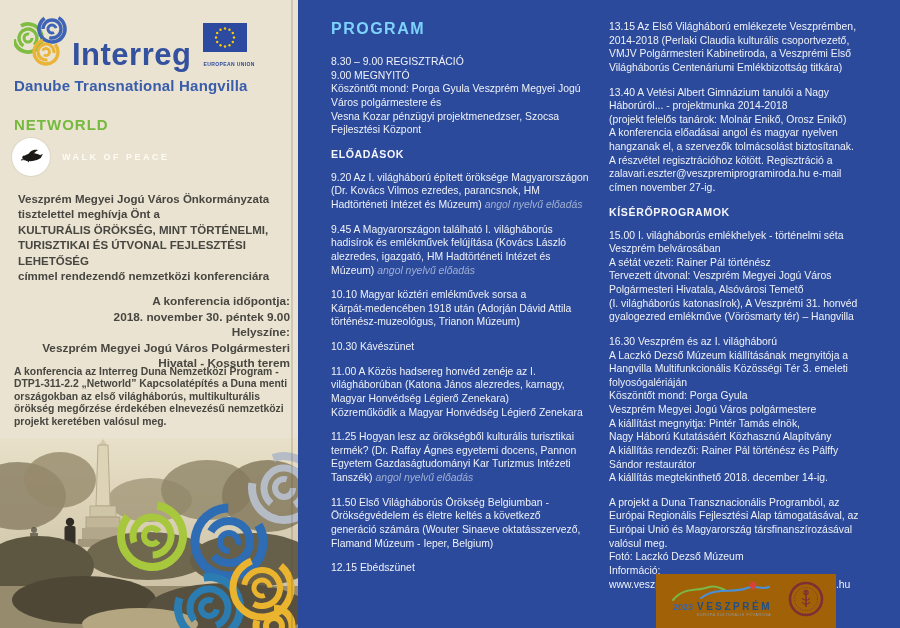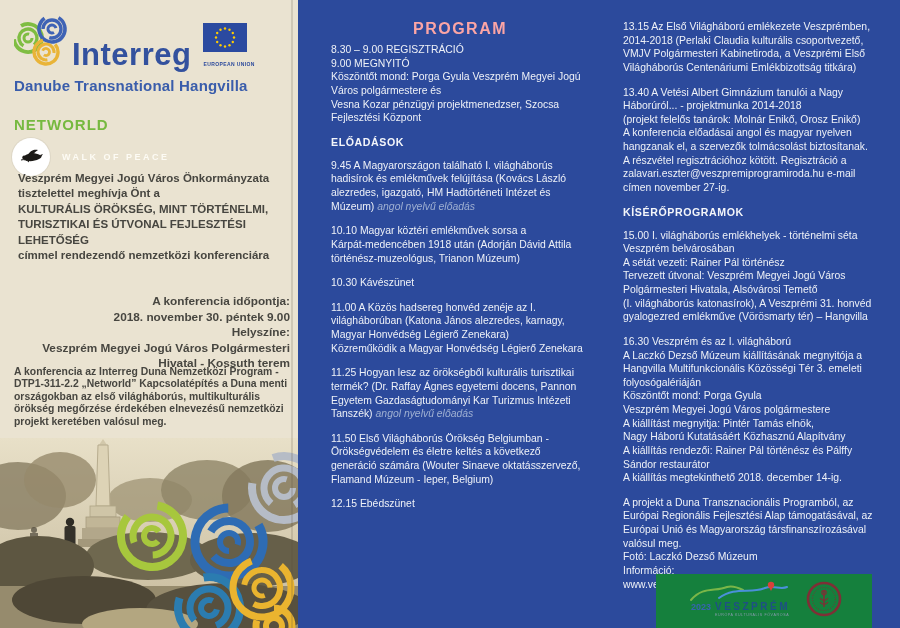--- a/index.html
+++ b/index.html
@@ -17,39 +17,39 @@
   .eu-flag-wrap { margin-left:12px; text-align:center; }
   .eu-flag { width:44px; height:29px; background:#2b4aa0; display:block; }
   .eu-caption { font-size:5px; letter-spacing:.4px; color:#2c4a9c; font-weight:bold; margin-top:1px; }
   .programme-line { font-size:15px; font-weight:bold; color:#3a5dab; margin-top:7px; letter-spacing:.2px; }
   .networld-line { font-size:15px; font-weight:bold; color:#76b93f; margin-top:22px; letter-spacing:1px; }
 
   .wop-row { position:absolute; left:12px; top:138px; display:flex; align-items:center; }
   .wop-circle { width:38px; height:38px; border-radius:50%; background:#ffffff; display:flex; align-items:center; justify-content:center; box-shadow:0 0 0 1px rgba(0,0,0,.05); }
   .wop-label { margin-left:12px; font-size:9px; letter-spacing:2.5px; color:#fdfbf4; font-weight:bold; }
 
-  .invite { position:absolute; left:18px; top:171px; width:272px; font-size:11.5px; line-height:1.34; font-weight:bold; color:#474640; }
+  .invite { position:absolute; left:18px; top:192px; width:272px; font-size:11.5px; line-height:1.34; font-weight:bold; color:#474640; }
   .details { position:absolute; left:18px; top:294px; width:272px; font-size:11.8px; line-height:1.32; font-weight:bold; color:#474640;text-align:right; }
   .project-note { position:absolute; left:14px; top:366px; width:278px; font-size:10.4px; line-height:1.2; font-weight:bold; color:#474640; z-index:5; }
 
   .photo { position:absolute; left:0; top:438px; width:298px; height:190px; }
 
   .pl { white-space:pre-line; }
 
   
   .panel { position:relative; flex:1; background:#2c4a9c; color:#eef1f7; height:628px; overflow:hidden; }
   .col { position:absolute; top:20px; }
   .col-a { left:33px; width:258px; }
-  .col-b { left:325px; width:256px; }
-  .panel h1 { font-size:16px; letter-spacing:1.5px; font-weight:bold; color:#fca5a5; margin-bottom:5px;text-align:center; }
+  .col-b { left:311px; width:256px; }
+  .panel h1 { font-size:16px; letter-spacing:1.5px; font-weight:bold; color:#7dd3fc; margin-bottom:17px; }
   .panel h2 { font-size:10.6px; letter-spacing:.6px; font-weight:bold; color:#f4f6fa; margin:0 0 11px 0; }
   .item { font-size:10.4px; line-height:1.31; margin-bottom:11px; color:#eef1f7; }
   .note { font-style:italic; color:#9fb0d2; margin-left:3px; }
 
-  .footer-logos { position:absolute; left:358px; top:574px; width:216px; height:54px; background:#15803d; display:flex; align-items:center; justify-content:center; gap:10px; }
+  .footer-logos { position:absolute; left:358px; top:574px; width:180px; height:54px; background:#a16207; display:flex; align-items:center; justify-content:center; gap:10px; }
 
   svg text { font-family:"Liberation Sans", sans-serif; }
 </style>
 </head>
 <body>
 
 <div class="sheet">
 
   <div class="left-col">
 
@@ -195,20 +195,21 @@
 
   <div class="panel">
 
     <div class="col col-a">
       <h1>PROGRAM</h1>
       <p class="item"><span class="pl">8.30 – 9.00 REGISZTRÁCIÓ
 9.00 MEGNYITÓ
 Köszöntőt mond: Porga Gyula Veszprém Megyei Jogú Város polgármestere és
 Vesna Kozar pénzügyi projektmenedzser, Szocsa Fejlesztési Központ</span></p>
       <h2>ELŐADÁSOK</h2>
+      <p class="item"><span class="pl">9.20 Az I. világháború épített öröksége Magyarországon (Dr. Kovács Vilmos ezredes, parancsnok, HM Hadtörténeti Intézet és Múzeum)</span><span class="note">angol nyelvű előadás</span></p>
       <p class="item"><span class="pl">9.45 A Magyarországon található I. világháborús hadisírok és emlékművek felújítása (Kovács László alezredes, igazgató, HM Hadtörténeti Intézet és Múzeum)</span><span class="note">angol nyelvű előadás</span></p>
       <p class="item"><span class="pl">10.10 Magyar köztéri emlékművek sorsa a
 Kárpát-medencében 1918 után (Adorján Dávid Attila történész-muzeológus, Trianon Múzeum)</span></p>
       <p class="item"><span class="pl">10.30 Kávészünet</span></p>
       <p class="item"><span class="pl">11.00 A Közös hadsereg honvéd zenéje az I. világháborúban (Katona János alezredes, karnagy, Magyar Honvédség Légierő Zenekara)
 Közreműködik a Magyar Honvédség Légierő Zenekara</span></p>
       <p class="item"><span class="pl">11.25 Hogyan lesz az örökségből kulturális turisztikai termék? (Dr. Raffay Ágnes egyetemi docens, Pannon Egyetem Gazdaságtudományi Kar Turizmus Intézeti Tanszék)</span><span class="note">angol nyelvű előadás</span></p>
       <p class="item"><span class="pl">11.50 Első Világháborús Örökség Belgiumban - Örökségvédelem és életre keltés a következő generáció számára (Wouter Sinaeve oktatásszervező, Flamand Múzeum - Ieper, Belgium)</span></p>
       <p class="item"><span class="pl">12.15 Ebédszünet</span></p>
     </div>

